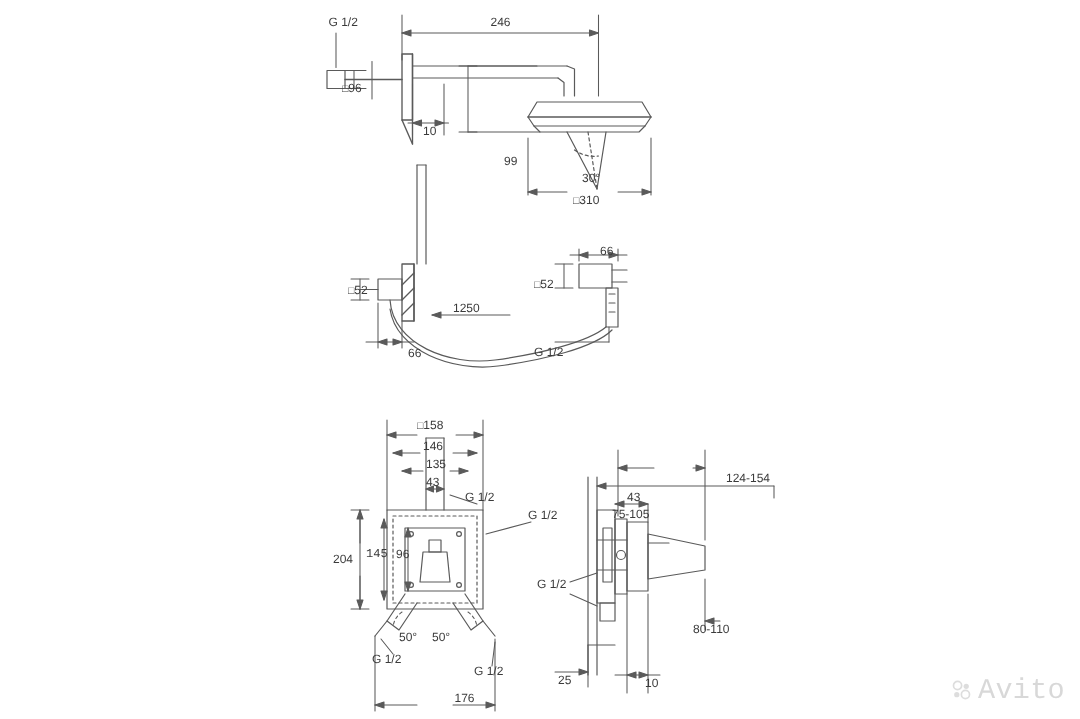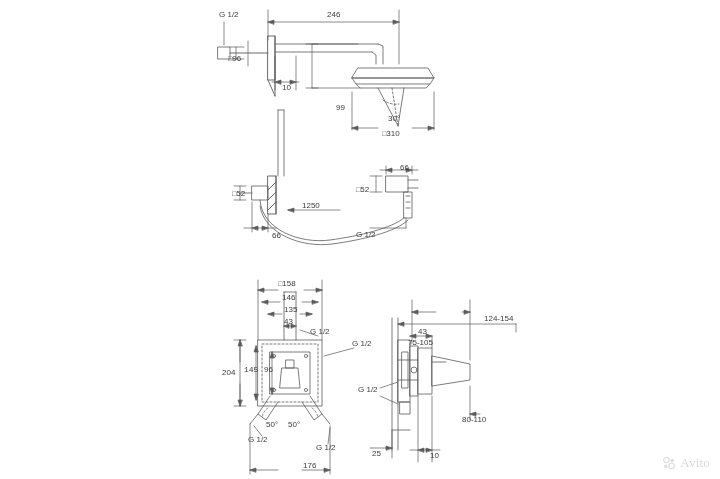--- a/index.html
+++ b/index.html
@@ -1,21 +1,21 @@
 <!DOCTYPE html>
 <html><head>
 <meta charset="utf-8">
 <style>
   html,body{margin:0;padding:0;background:#ffffff;}
   body{width:720px;height:479px;overflow:hidden;font-family:"Liberation Sans",sans-serif;}
   #stage{position:relative;width:720px;height:479px;background:#ffffff;}
   svg.draw{position:absolute;left:0;top:0;width:720px;height:479px;}
   .lbl{position:absolute;font-family:"Liberation Sans",sans-serif;font-size:8px;color:#3b3b3b;white-space:nowrap;line-height:1;}
   .wm{position:absolute;right:10px;bottom:8px;display:flex;align-items:center;gap:4px;opacity:.55;}
-  .wm-txt{font-family:Liberation Serif, serif;font-size:13px;color:#b9b9b9;letter-spacing:.2px;}
+  .wm-txt{font-family:Liberation Mono, monospace;font-size:19px;color:#b9b9b9;letter-spacing:.2px;}
   .wm-mark{width:14px;height:14px;position:relative;}
 </style>
 </head>
 <body>
 
 <div id="stage">
 
   <svg class="draw" viewBox="0 0 720 479">
     <g fill="none" stroke="#5a5a5a" stroke-width="0.8" stroke-linecap="round" stroke-linejoin="round">
 

